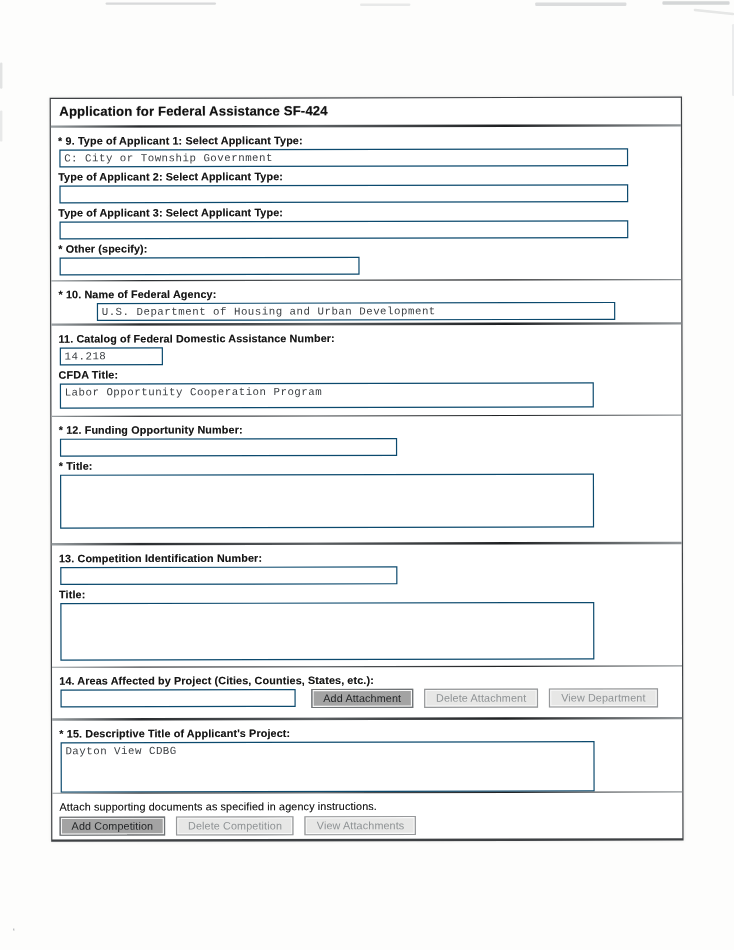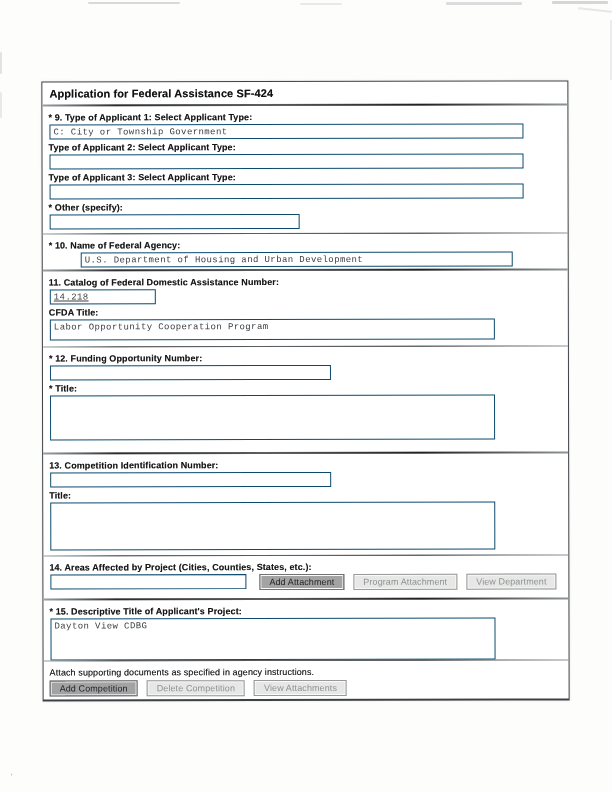--- a/index.html
+++ b/index.html
@@ -55,21 +55,21 @@
   .box {
     border:1px solid #0c4a6e; background:#fff;
     height:15px; padding:2px 3px 0 3px; margin-left:1px;
     font-family:"Liberation Mono","DejaVu Sans Mono",monospace;
     font-size:9px; color:#3d4145; letter-spacing:.4px;
     white-space:nowrap; overflow:hidden;
   }
   .w-full  { width:474px; }
   .w-other { width:250px; }
   .w-agency{ width:432px;margin-left:32px; }
-  .w-cfda  { width:106px;text-decoration:underline; }
+  .w-cfda  { width:86px; }
   .w-med   { width:281px; }
   .w-areas { width:196px; }
   .ta      { width:445px; white-space:normal; }
   .ta-12   { height:45px; }
   .ta-13   { height:48px; }
   .ta-15   { height:42px; }
   .gap     { margin-bottom:2px; }
 
   .btnrow { display:flex; align-items:center; margin-top:3px; }
   .btn {
@@ -153,21 +153,21 @@
     <div class="box ta ta-13"><span></span></div>
   </div>
   <div class="sep"></div>
 
   <div class="section s14">
     <div class="lbl">14. Areas Affected by Project (Cities, Counties, States, etc.):</div>
     <div class="row14">
       <div class="box w-areas"><span></span></div>
       <div class="btnrow" style="margin-top:0">
         <button class="btn">Add Attachment</button>
-        <button class="btn disabled">Program Attachment</button>
+        <button class="btn disabled">Delete Attachment</button>
         <button class="btn disabled">View Department</button>
       </div>
     </div>
   </div>
   <div class="sep"></div>
 
   <div class="section s15">
     <div class="lbl">* 15. Descriptive Title of Applicant's Project:</div>
     <div class="box ta ta-15"><span>Dayton View CDBG</span></div>
   </div>

